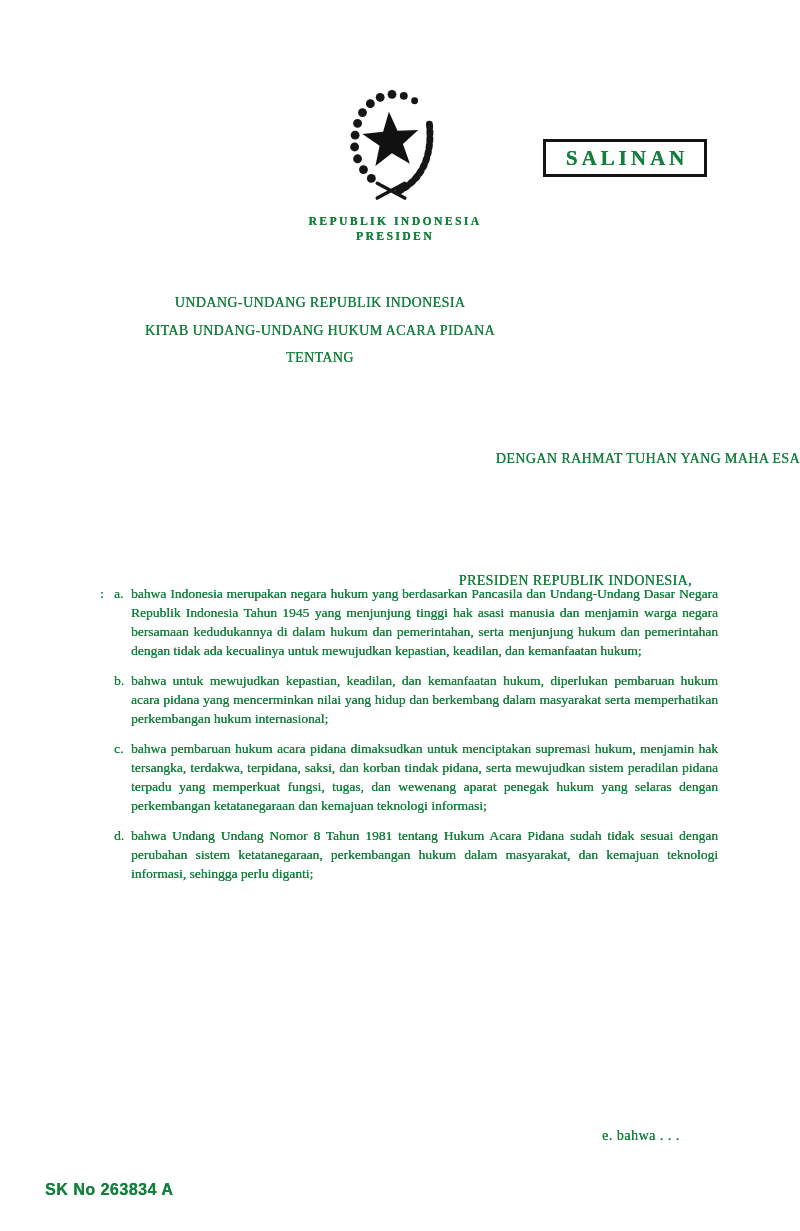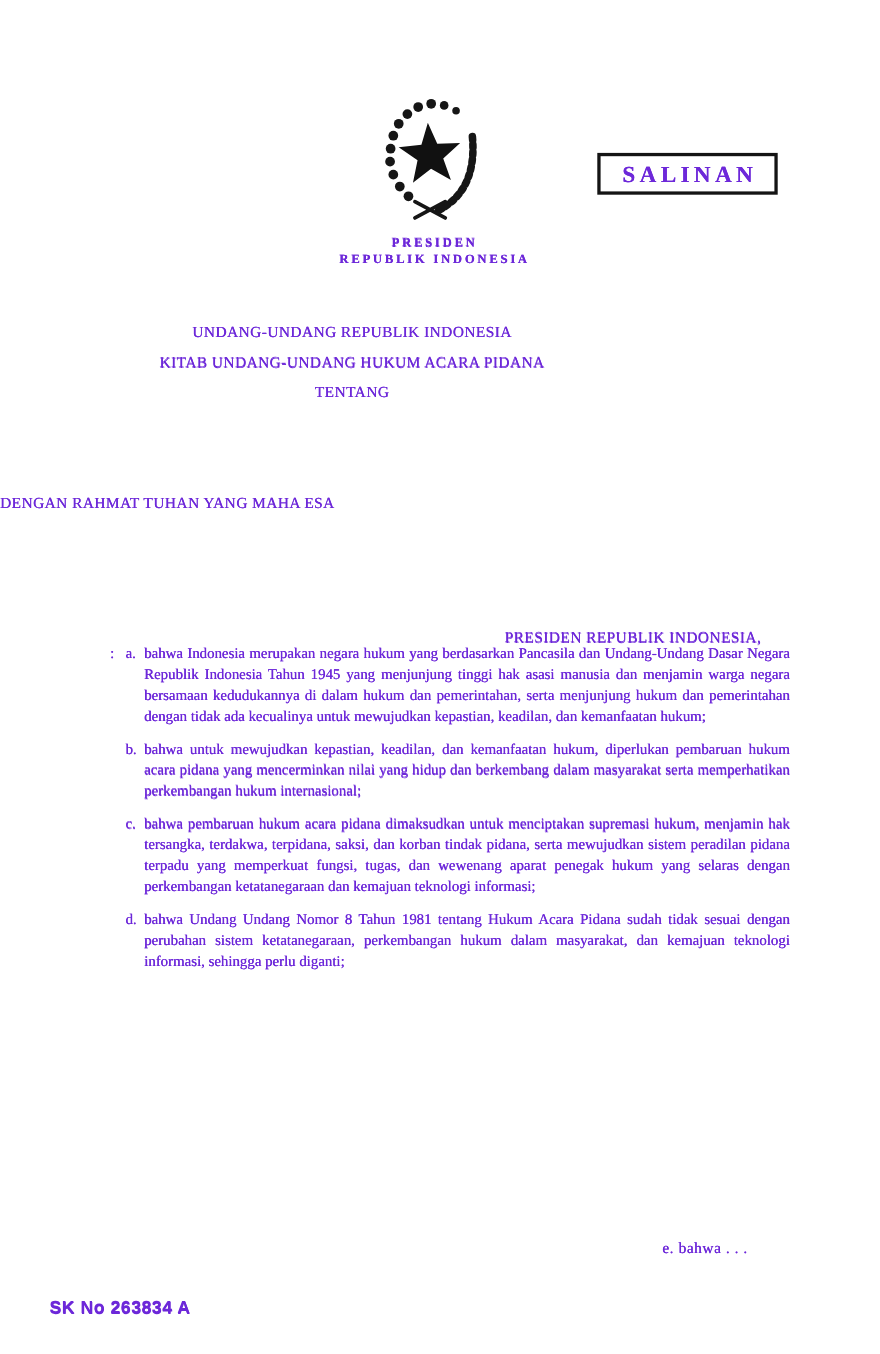--- a/index.html
+++ b/index.html
@@ -3,21 +3,21 @@
 <meta charset="utf-8">
 <style>
   * { margin: 0; padding: 0; box-sizing: border-box; }
   html, body { background: #e8e8e8; }
   .page {
     position: relative;
     width: 800px;
     height: 1231px;
     margin: 0 auto;
     background: #ffffff;
-    color: #6d28d9;
+    color: #15803d;
     font-family: "Liberation Serif", serif;
     overflow: hidden;
     text-shadow: 0.25px 0.25px 0 currentColor;
   }
   
   .emblem {
     position: absolute;
     top: 86px; left: 341px;
     width: 100px; height: 118px;
   }
@@ -51,21 +51,21 @@
     width: 640px;
     text-align: center;
     font-size: 14px;
     letter-spacing: 0.4px;
     line-height: 27.5px;
   }
   .invocation {
     position: absolute;
     top: 451px; left: 0;
     width: 800px;
-    text-align: left;
+    text-align: right;
     font-size: 14px;
     letter-spacing: 0.4px;
   }
   .salutation {
     position: absolute;
     top: 533px; left: 0;
     width: 692px;
     text-align: right;
     font-size: 14px;
     letter-spacing: 0.4px;
@@ -130,22 +130,22 @@
 
       <path d="M50,26 L57.35,45.9 L78.5,46.7 L61.9,59.9 L67.6,80.3 L50,68.5 L32.4,80.3 L38.1,59.9 L21.5,46.7 L42.65,45.9 Z" fill="#111111" transform="rotate(-4 50 56)"></path>
     </svg>
   </div>
 
   <div class="stamp">
     <span>SALINAN</span>
   </div>
 
   <div class="letterhead">
+    <div>REPUBLIK INDONESIA</div>
     <div>PRESIDEN</div>
-    <div>REPUBLIK INDONESIA</div>
   </div>
 
   <div class="title-block">
     <div>UNDANG-UNDANG REPUBLIK INDONESIA</div>
     <div>KITAB UNDANG-UNDANG HUKUM ACARA PIDANA</div>
     <div>TENTANG</div>
   </div>
 
   <div class="invocation">DENGAN RAHMAT TUHAN YANG MAHA ESA</div>
 

